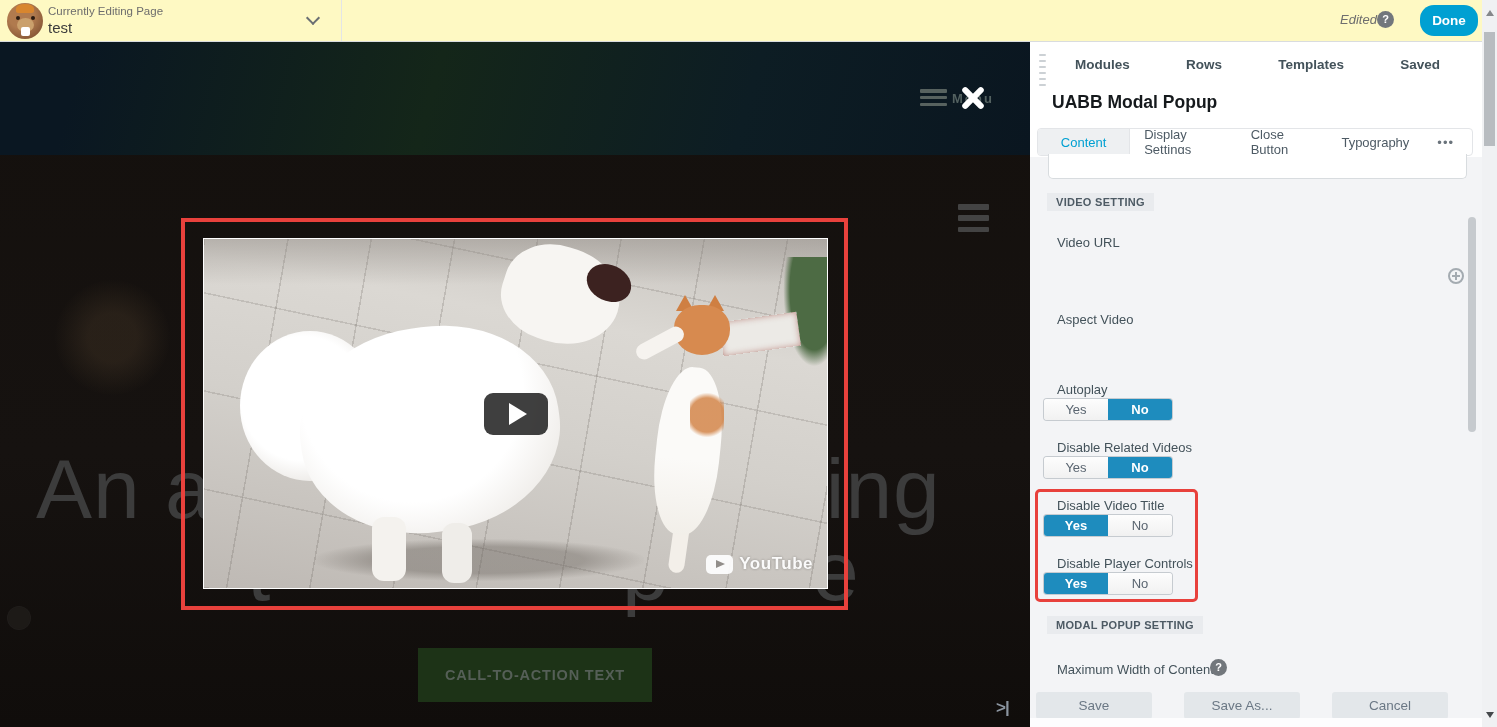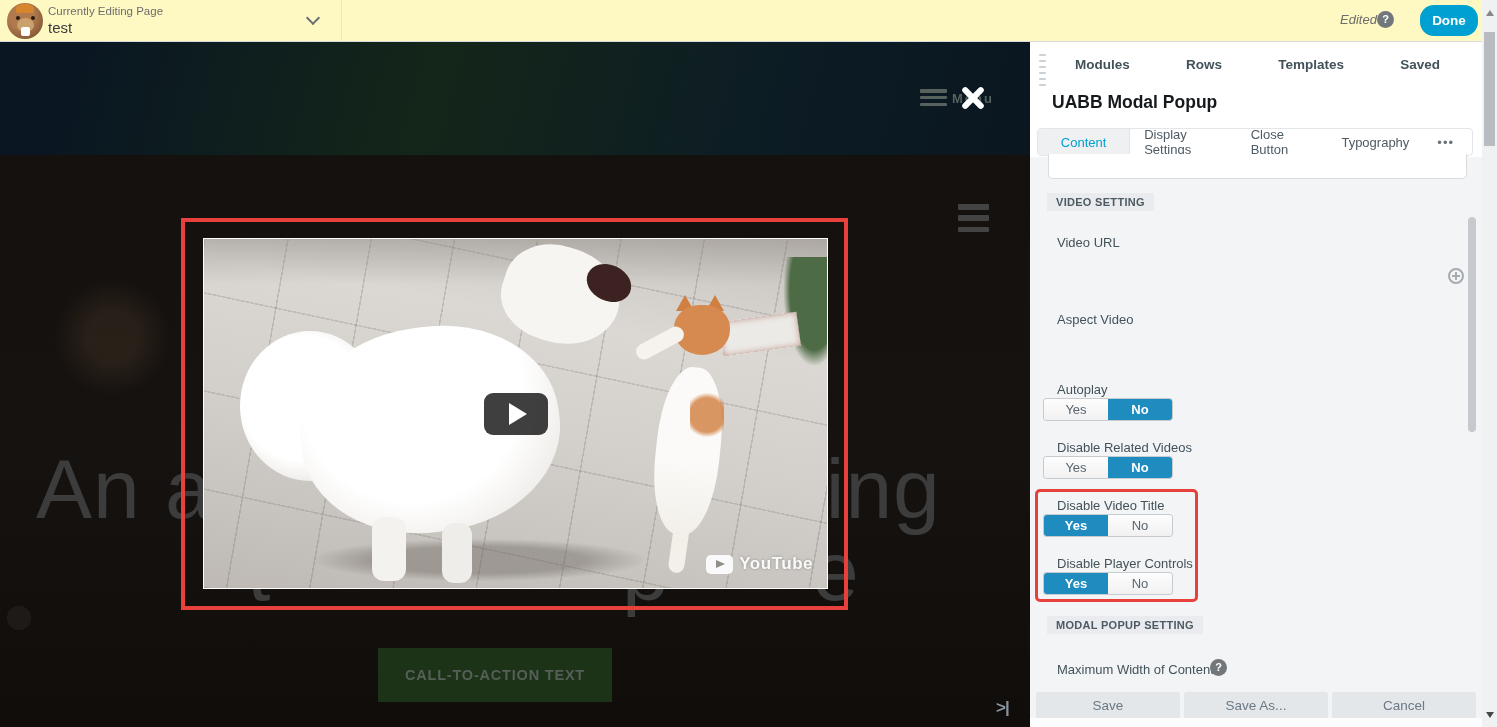--- a/index.html
+++ b/index.html
@@ -109,21 +109,21 @@
   #play-btn i { position:absolute; left:25px; top:10px; width:0; height:0;
     border-left:18px solid #fff; border-top:11px solid transparent; border-bottom:11px solid transparent; }
   #yt-mark { position:absolute; right:14px; bottom:14px; display:flex; align-items:center;
     gap:6px; opacity:.92; }
   #yt-mark .yt-logo { position:relative; width:27px; height:19px; background:#fff; border-radius:5px; }
   #yt-mark .yt-logo i { position:absolute; left:10px; top:5px; width:0; height:0;
     border-left:9px solid #8e8a86; border-top:4.5px solid transparent; border-bottom:4.5px solid transparent; }
   #yt-mark .yt-text { color:#fff; font-size:17px; font-weight:bold; letter-spacing:.5px;
     text-shadow:0 0 3px rgba(0,0,0,.35); }
 
-  #cta-btn { left:378px; top:606px; width:234px; height:54px; background:#1d3317;
+  #cta-btn { left:418px; top:606px; width:234px; height:54px; background:#1d3317;
     border:none; color:#555f57; font-size:14.5px; font-weight:bold; letter-spacing:.8px;
     cursor:pointer; font-family:"Liberation Sans",sans-serif; }
   #mini-circle { left:8px; top:565px; width:22px; height:22px; border-radius:50%;
     background:#1d1a17; box-shadow:0 0 0 1px rgba(255,255,255,.06); }
   #expand-toggle { left:996px; top:656px; color:#8b95a0; font-size:17px; font-weight:bold;
     letter-spacing:-1px; cursor:pointer; }
 
   
   #panel { left:1030px; top:42px; width:452px; height:685px; background:#f3f4f6; z-index:10; }
   #panel-header { position:absolute; left:0; top:0; width:452px; height:115px; background:#fff; }
@@ -165,21 +165,21 @@
   .toggle { position:absolute; left:14px; width:128px; height:21px; display:flex;
     border-radius:3px; overflow:hidden; font-size:13px; cursor:pointer;
     box-shadow:0 0 0 1px #c6cbd0; }
   .toggle .opt { width:64px; text-align:center; line-height:21px; color:#5a6570;
     background:linear-gradient(180deg,#fdfdfd,#f1f1f1); }
   .toggle .opt.sel { background:#1e8cbe; color:#fff; font-weight:bold; }
   #red-box { position:absolute; left:5px; top:447px; width:163px; height:113px;
     border:3px solid #e8413c; border-radius:5px; }
   #footer-btns { position:absolute; left:0; top:644px; width:452px; height:41px;
     background:#f3f4f6; }
-  .foot-btn { position:absolute; top:6px; width:144px; height:27px; background:#e3e7ea;
+  .foot-btn { position:absolute; top:6px; width:116px; height:27px; background:#e3e7ea;
     border:none; border-radius:3px; color:#6b7885; font-size:13.5px; cursor:pointer;
     font-family:"Liberation Sans",sans-serif; }
   #footer-strip { position:absolute; left:0; top:676px; width:452px; height:9px; background:#fdfdfe; }
   #inner-scroll { position:absolute; left:438px; top:175px; width:8px; height:215px;
     background:#c6cace; border-radius:4px; cursor:grab; }
 
   
   #scrollbar { left:1482px; top:0; width:15px; height:727px; background:#f0f1f3; z-index:40; }
   #sb-up { position:absolute; left:4px; top:10px; width:0; height:0;
     border-left:4px solid transparent; border-right:4px solid transparent;

